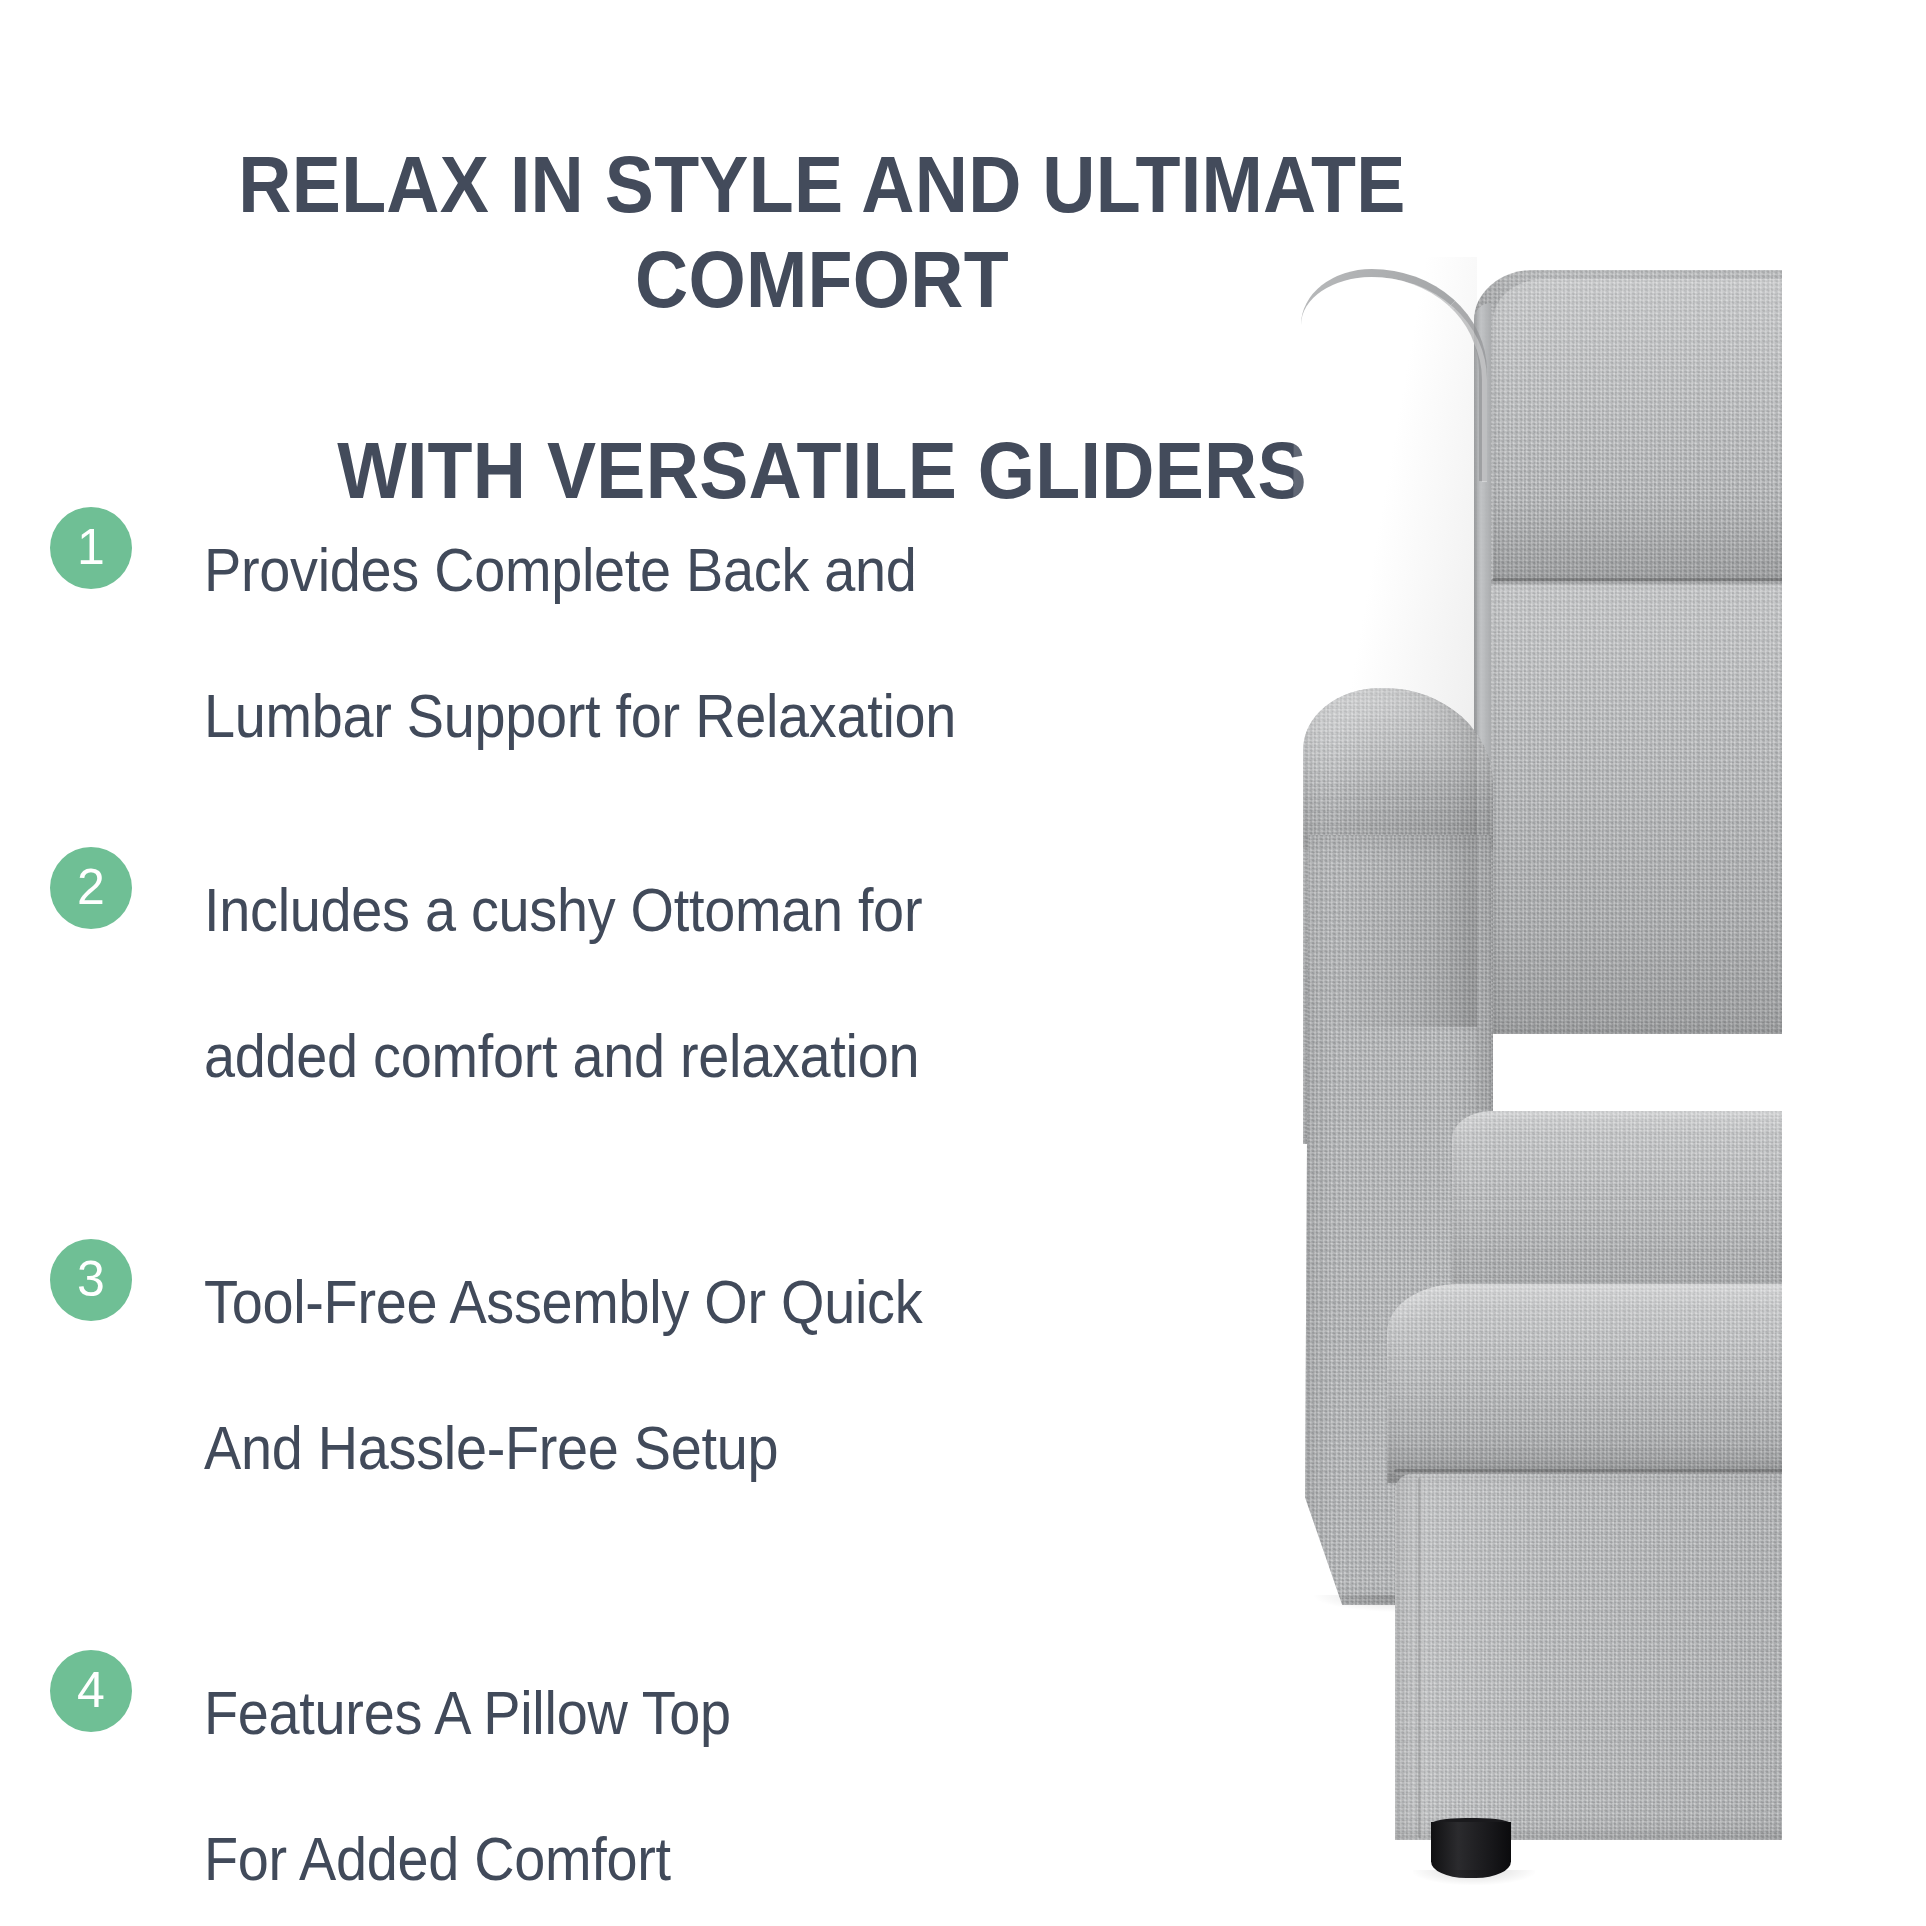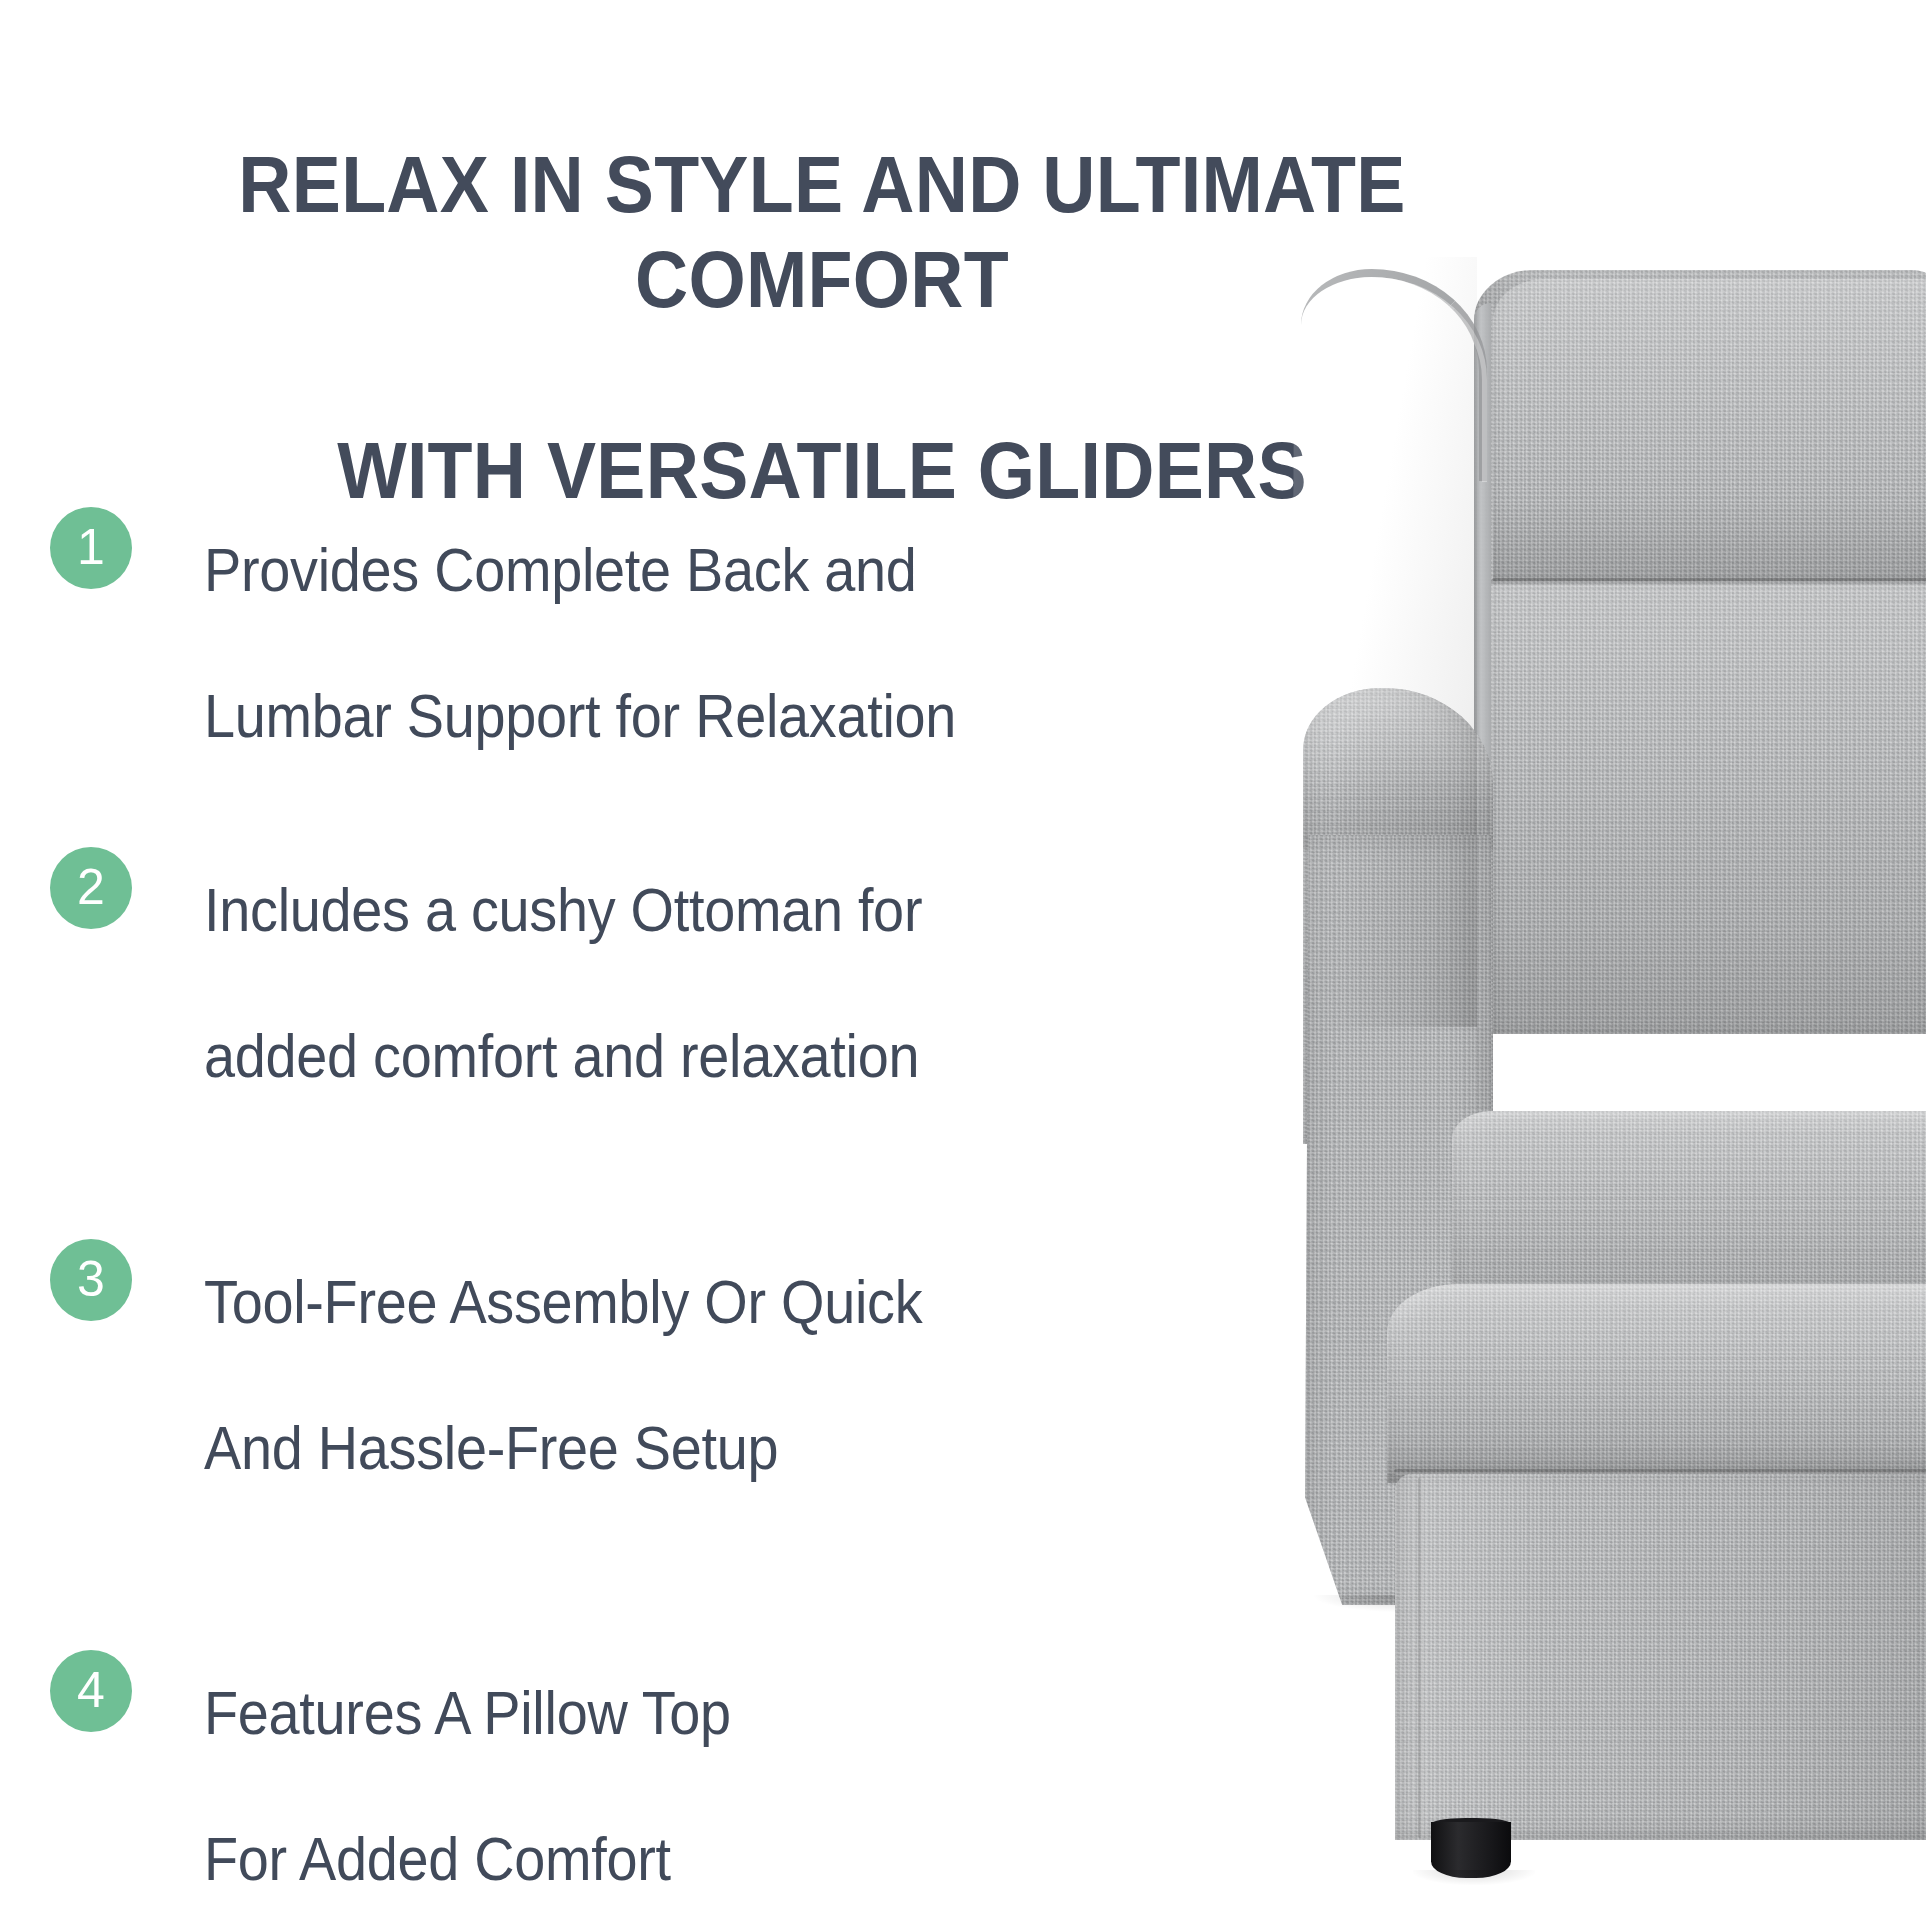--- a/index.html
+++ b/index.html
@@ -2,21 +2,21 @@
 <html style="font-size:10.3px"><head>
 <meta charset="utf-8">
 <style>
   html,body{margin:0;padding:0;}
   body{
     width:1926px;height:1926px;
     background:#ffffff;
     font-family:"Liberation Sans",sans-serif;
     overflow:hidden;position:relative;
   }
-  #stage{position:absolute;inset:0;width:1926px;height:1926px;overflow:hidden;}
+  #stage{position:absolute;inset:0;width:1782px;height:1926px;overflow:hidden;}
 
   
   #headline{
     position:absolute;left:0;top:42px;width:1644px;
     text-align:center;
     color:#434b5b;
     font-weight:bold;
     font-size:80px;
     line-height:1.19;
     letter-spacing:0.3px;

